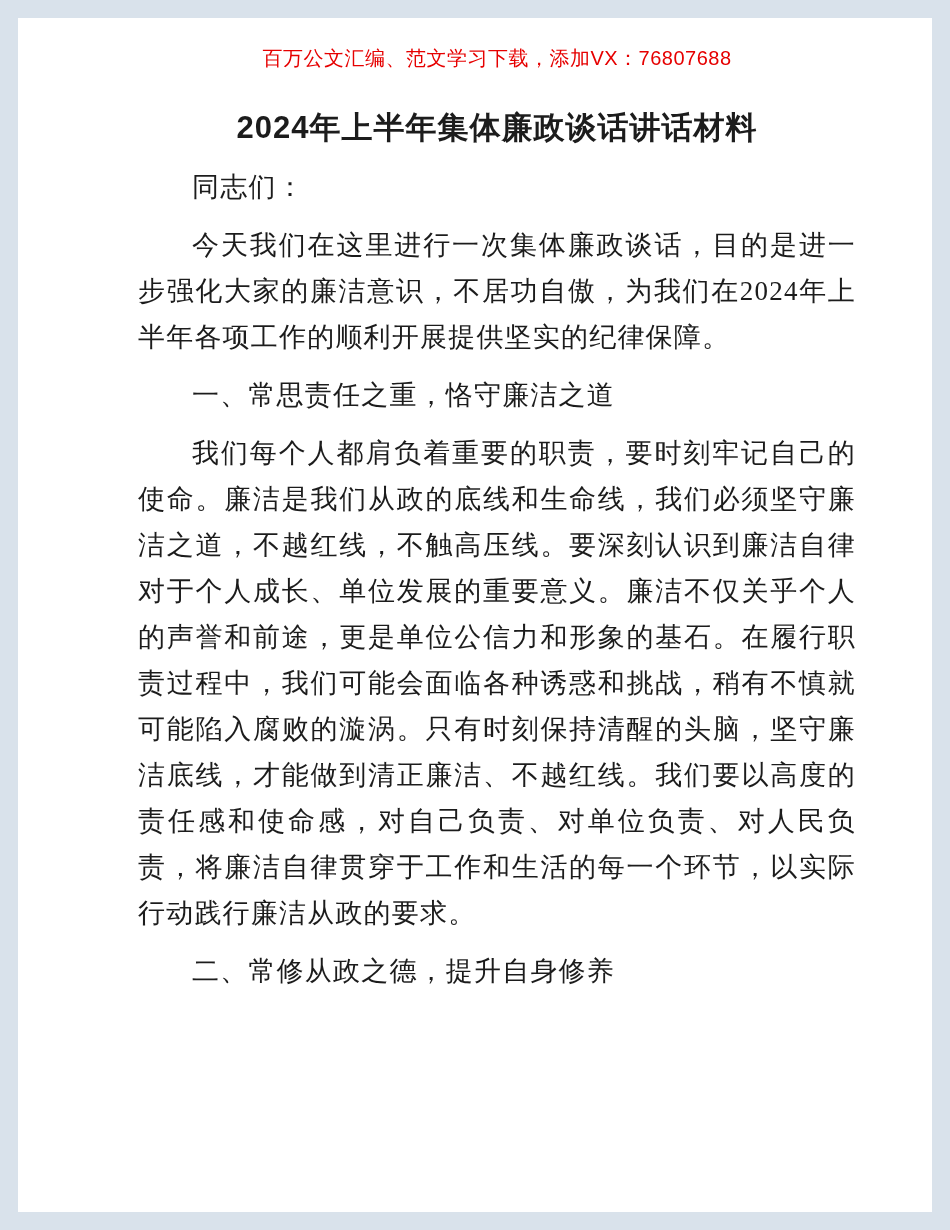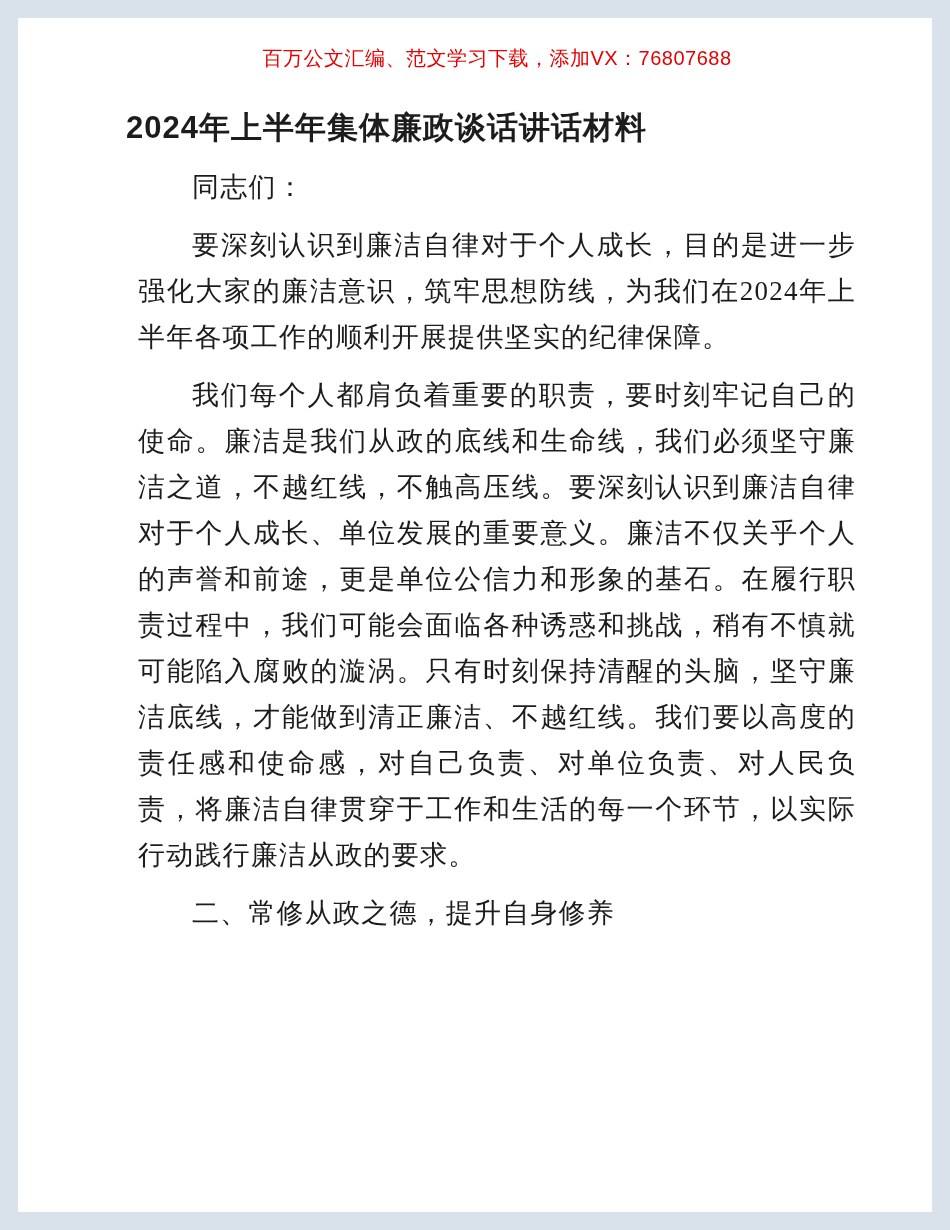--- a/index.html
+++ b/index.html
@@ -31,21 +31,21 @@
     color:var(--notice-red);
     text-align:center;
     font-size:20px;
     line-height:28px;
     font-family:"Liberation Sans", sans-serif;
     margin:0 0 34px 0;
     letter-spacing:0.5px;
   }
   .title{
     color:var(--text);
-    text-align:left;
+    text-align:center;
     font-size:31px;
     line-height:44px;
     font-weight:bold;
     font-family:"Liberation Sans", sans-serif;
     margin:0 0 14px 0;
     letter-spacing:1px;
   }
   .para{
     color:var(--text);
     font-size:27px;
@@ -58,17 +58,18 @@
   }
 </style>
 </head>
 <body>
 
 <div class="canvas">
   <div class="page">
     <div class="notice">百万公文汇编、范文学习下载，添加VX：76807688</div>
     <h1 class="title">2024年上半年集体廉政谈话讲话材料</h1>
     <p class="para">同志们：</p>
-    <p class="para">要深刻认识到廉洁自律对于个人成长，目的是进一步强化大家的廉洁意识，筑牢思想防线，为我们在2024年上半年各项工作的顺利开展提供坚实的纪律保障。</p>
+    <p class="para">今天我们在这里进行一次集体廉政谈话，目的是进一步强化大家的廉洁意识，不居功自傲，为我们在2024年上半年各项工作的顺利开展提供坚实的纪律保障。</p>
+    <p class="para">一、常思责任之重，恪守廉洁之道</p>
     <p class="para">我们每个人都肩负着重要的职责，要时刻牢记自己的使命。廉洁是我们从政的底线和生命线，我们必须坚守廉洁之道，不越红线，不触高压线。要深刻认识到廉洁自律对于个人成长、单位发展的重要意义。廉洁不仅关乎个人的声誉和前途，更是单位公信力和形象的基石。在履行职责过程中，我们可能会面临各种诱惑和挑战，稍有不慎就可能陷入腐败的漩涡。只有时刻保持清醒的头脑，坚守廉洁底线，才能做到清正廉洁、不越红线。我们要以高度的责任感和使命感，对自己负责、对单位负责、对人民负责，将廉洁自律贯穿于工作和生活的每一个环节，以实际行动践行廉洁从政的要求。</p>
     <p class="para">二、常修从政之德，提升自身修养</p>
   </div>
 </div>
 
 </body></html>

